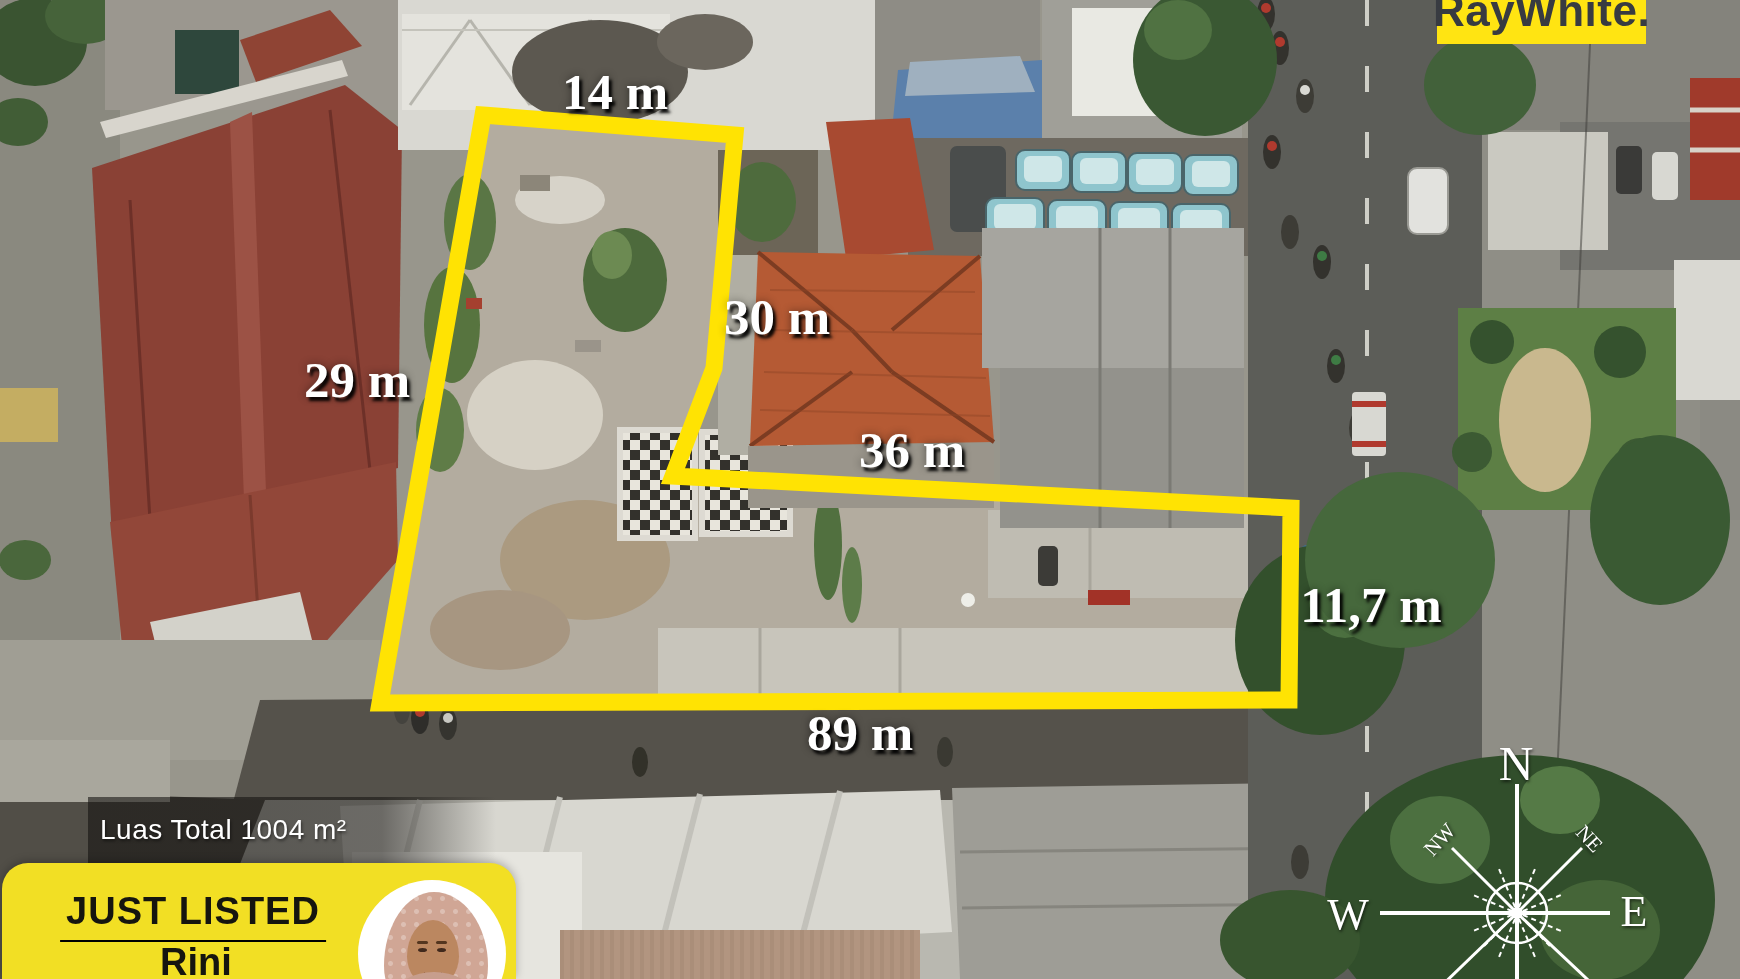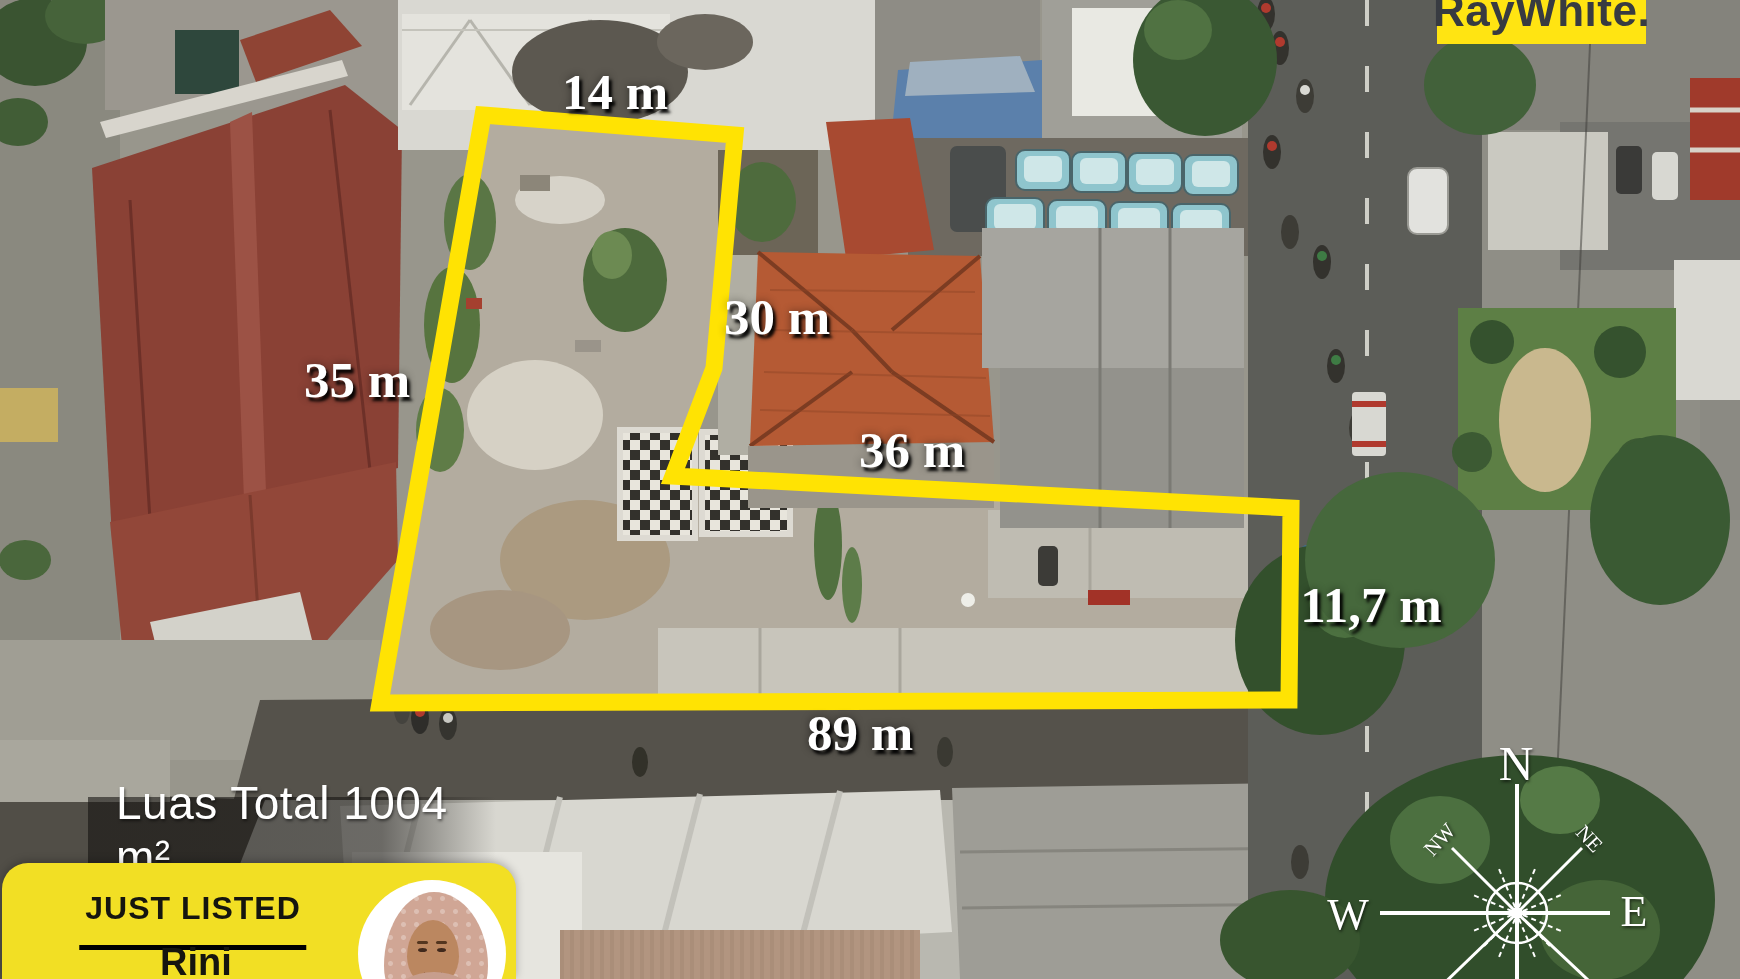--- a/index.html
+++ b/index.html
@@ -10,29 +10,29 @@
   
   .mlabel{position:absolute;transform:translate(-50%,-50%);
           font-family:"Liberation Serif",serif;font-weight:bold;font-size:51px;
           color:#ffffff;white-space:nowrap;z-index:3;
           text-shadow:3px 4px 3px rgba(0,0,0,.92),0 0 8px rgba(0,0,0,.45);}
 
   
   .area-bar{position:absolute;left:88px;top:797px;width:408px;height:66px;z-index:3;
             background:linear-gradient(90deg,rgba(18,16,14,.58) 0%,rgba(18,16,14,.55) 72%,rgba(18,16,14,0) 100%);
             display:flex;align-items:center;}
-  .area-bar span{margin-left:28px;font-size:46px;color:#fff;letter-spacing:.5px;
+  .area-bar span{margin-left:12px;font-size:28px;color:#fff;letter-spacing:.5px;
                  text-shadow:1px 2px 3px rgba(0,0,0,.5);}
 
   
   .badge{position:absolute;left:2px;top:863px;width:514px;height:116px;z-index:4;
          background:#f2df24;border-radius:26px 26px 0 0;box-shadow:0 -2px 8px rgba(0,0,0,.25);}
   .just-listed{position:absolute;left:193px;top:890px;transform:translateX(-50%);z-index:5;
-               font-size:32px;font-weight:700;color:#15150f;letter-spacing:1px;white-space:nowrap;
-               border-bottom:5px solid #000000;padding:0 6px 18px 6px;}
+               font-size:38px;font-weight:700;color:#15150f;letter-spacing:1px;white-space:nowrap;
+               border-bottom:2px solid #000000;padding:0 6px 7px 6px;}
   .agent-name{position:absolute;left:196px;top:941px;transform:translateX(-50%);z-index:5;
               font-size:38px;font-weight:700;color:#15150f;white-space:nowrap;}
 
   
   .avatar{position:absolute;left:358px;top:880px;width:148px;height:148px;border-radius:50%;
           background:#ffffff;overflow:hidden;z-index:5;}
   .avatar .hijab{position:absolute;left:26px;top:12px;width:104px;height:132px;background:#d0a695;
                  border-radius:48% 52% 46% 54%/56% 56% 44% 44%;
                  background-image:radial-gradient(rgba(255,255,255,.28) 2px,transparent 3px);
                  background-size:13px 13px;}
@@ -346,21 +346,21 @@
         <line x1="1517" y1="907" x2="1517" y2="865"></line>
         <line x1="1519" y1="907" x2="1535" y2="869"></line>
         <line x1="1521" y1="909" x2="1551" y2="879"></line>
         <line x1="1523" y1="911" x2="1561" y2="895"></line>
       </g>
     </g>
   </svg>
 
   <div class="mlabel" style="left:615px;top:92px">14 m</div>
   <div class="mlabel" style="left:777px;top:317px">30 m</div>
-  <div class="mlabel" style="left:357px;top:380px">35 m</div>
+  <div class="mlabel" style="left:357px;top:380px">29 m</div>
   <div class="mlabel" style="left:912px;top:450px">36 m</div>
   <div class="mlabel" style="left:1371px;top:605px">11,7 m</div>
   <div class="mlabel" style="left:860px;top:733px">89 m</div>
 
   <div class="area-bar">
     <span>Luas Total 1004 m²</span>
   </div>
 
   <div class="badge"></div>
   <div class="just-listed">JUST LISTED</div>

